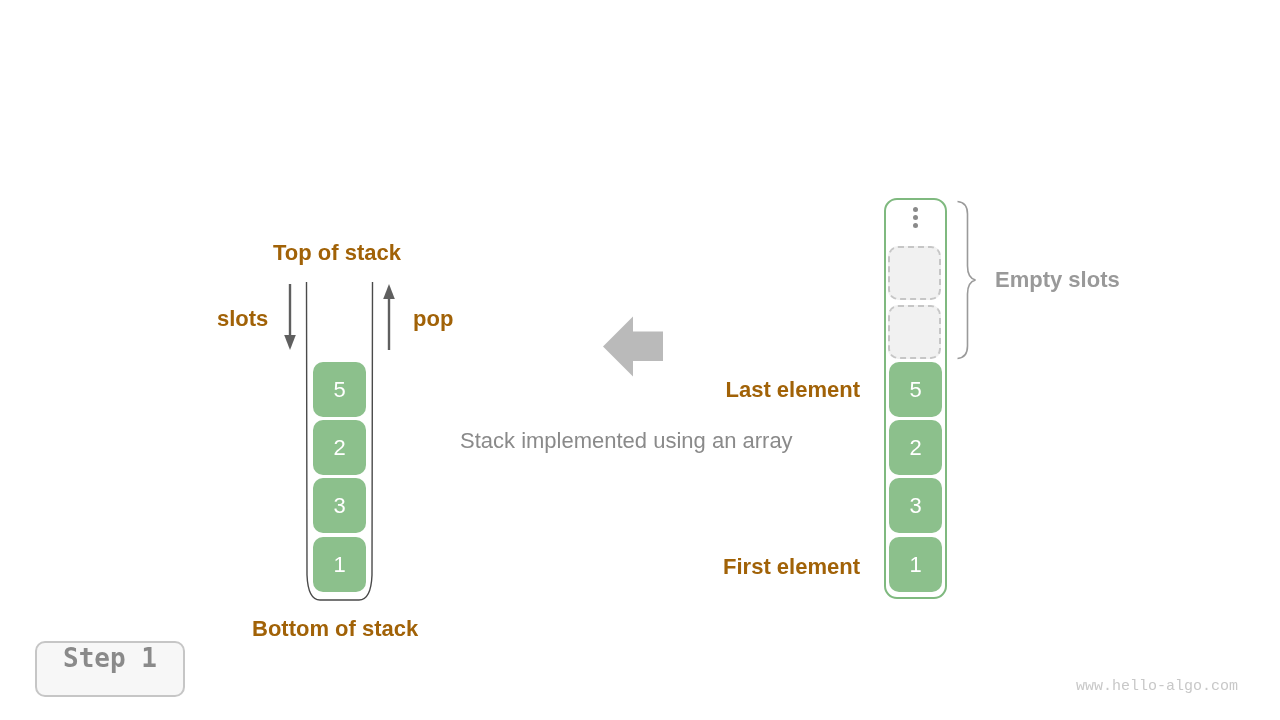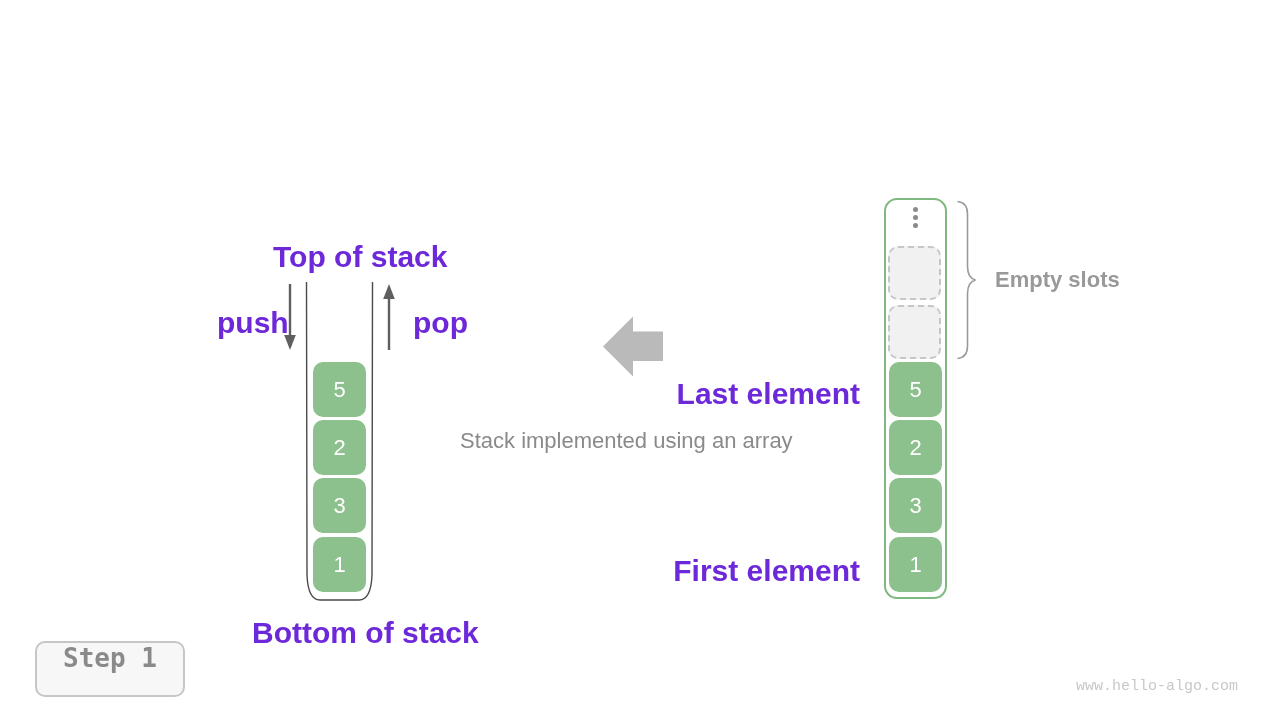--- a/index.html
+++ b/index.html
@@ -6,23 +6,23 @@
   .canvas {
     position: relative;
     width: 1280px;
     height: 720px;
     background: #ffffff;
     overflow: hidden;
     font-family: "Liberation Sans", sans-serif;
   }
   .abs { position: absolute; }
   .lbl-dark {
-    font-size: 30px;
+    font-size: 22px;
     font-weight: bold;
-    color: #6d28d9;
+    color: #a16207;
     white-space: nowrap;
   }
   .lbl-gray {
     font-size: 22px;
     font-weight: bold;
     color: #999999;
     white-space: nowrap;
   }
   .caption {
     font-size: 22px;
@@ -122,21 +122,21 @@
     <g>
       <line x1="389" y1="350" x2="389" y2="297" stroke="#5f5f5f" stroke-width="2.4"></line>
       <polygon points="389,284 383.2,299 394.8,299" fill="#5f5f5f"></polygon>
     </g>
 
     <polygon points="603,346.5 633,316.5 633,331.5 663,331.5 663,361 633,361 633,376.5" fill="#bababa"></polygon>
 
     <path d="M957.5,201.5 Q967.5,202.5 967.5,214 L967.5,266 Q967.5,278 975.5,280 Q967.5,282 967.5,294 L967.5,346 Q967.5,357.5 957.5,358.5" fill="none" stroke="#9a9a9a" stroke-width="1.6"></path>
   </svg>
 
-  <div class="abs lbl-dark" style="left:217px; top:306px;">push</div>
+  <div class="abs lbl-dark" style="left:217px; top:306px;">slots</div>
   <div class="abs lbl-dark" style="left:413px; top:306px;">pop</div>
 
   <div class="cell" style="left:313px; top:362px;">5</div>
   <div class="cell" style="left:313px; top:420px;">2</div>
   <div class="cell" style="left:313px; top:478px;">3</div>
   <div class="cell" style="left:313px; top:537px;">1</div>
 
   <div class="abs caption" style="left:460px; top:428px;">Stack implemented using an array</div>
 
   <div class="abs lbl-dark" style="left:252px; top:616px;">Bottom of stack</div>

